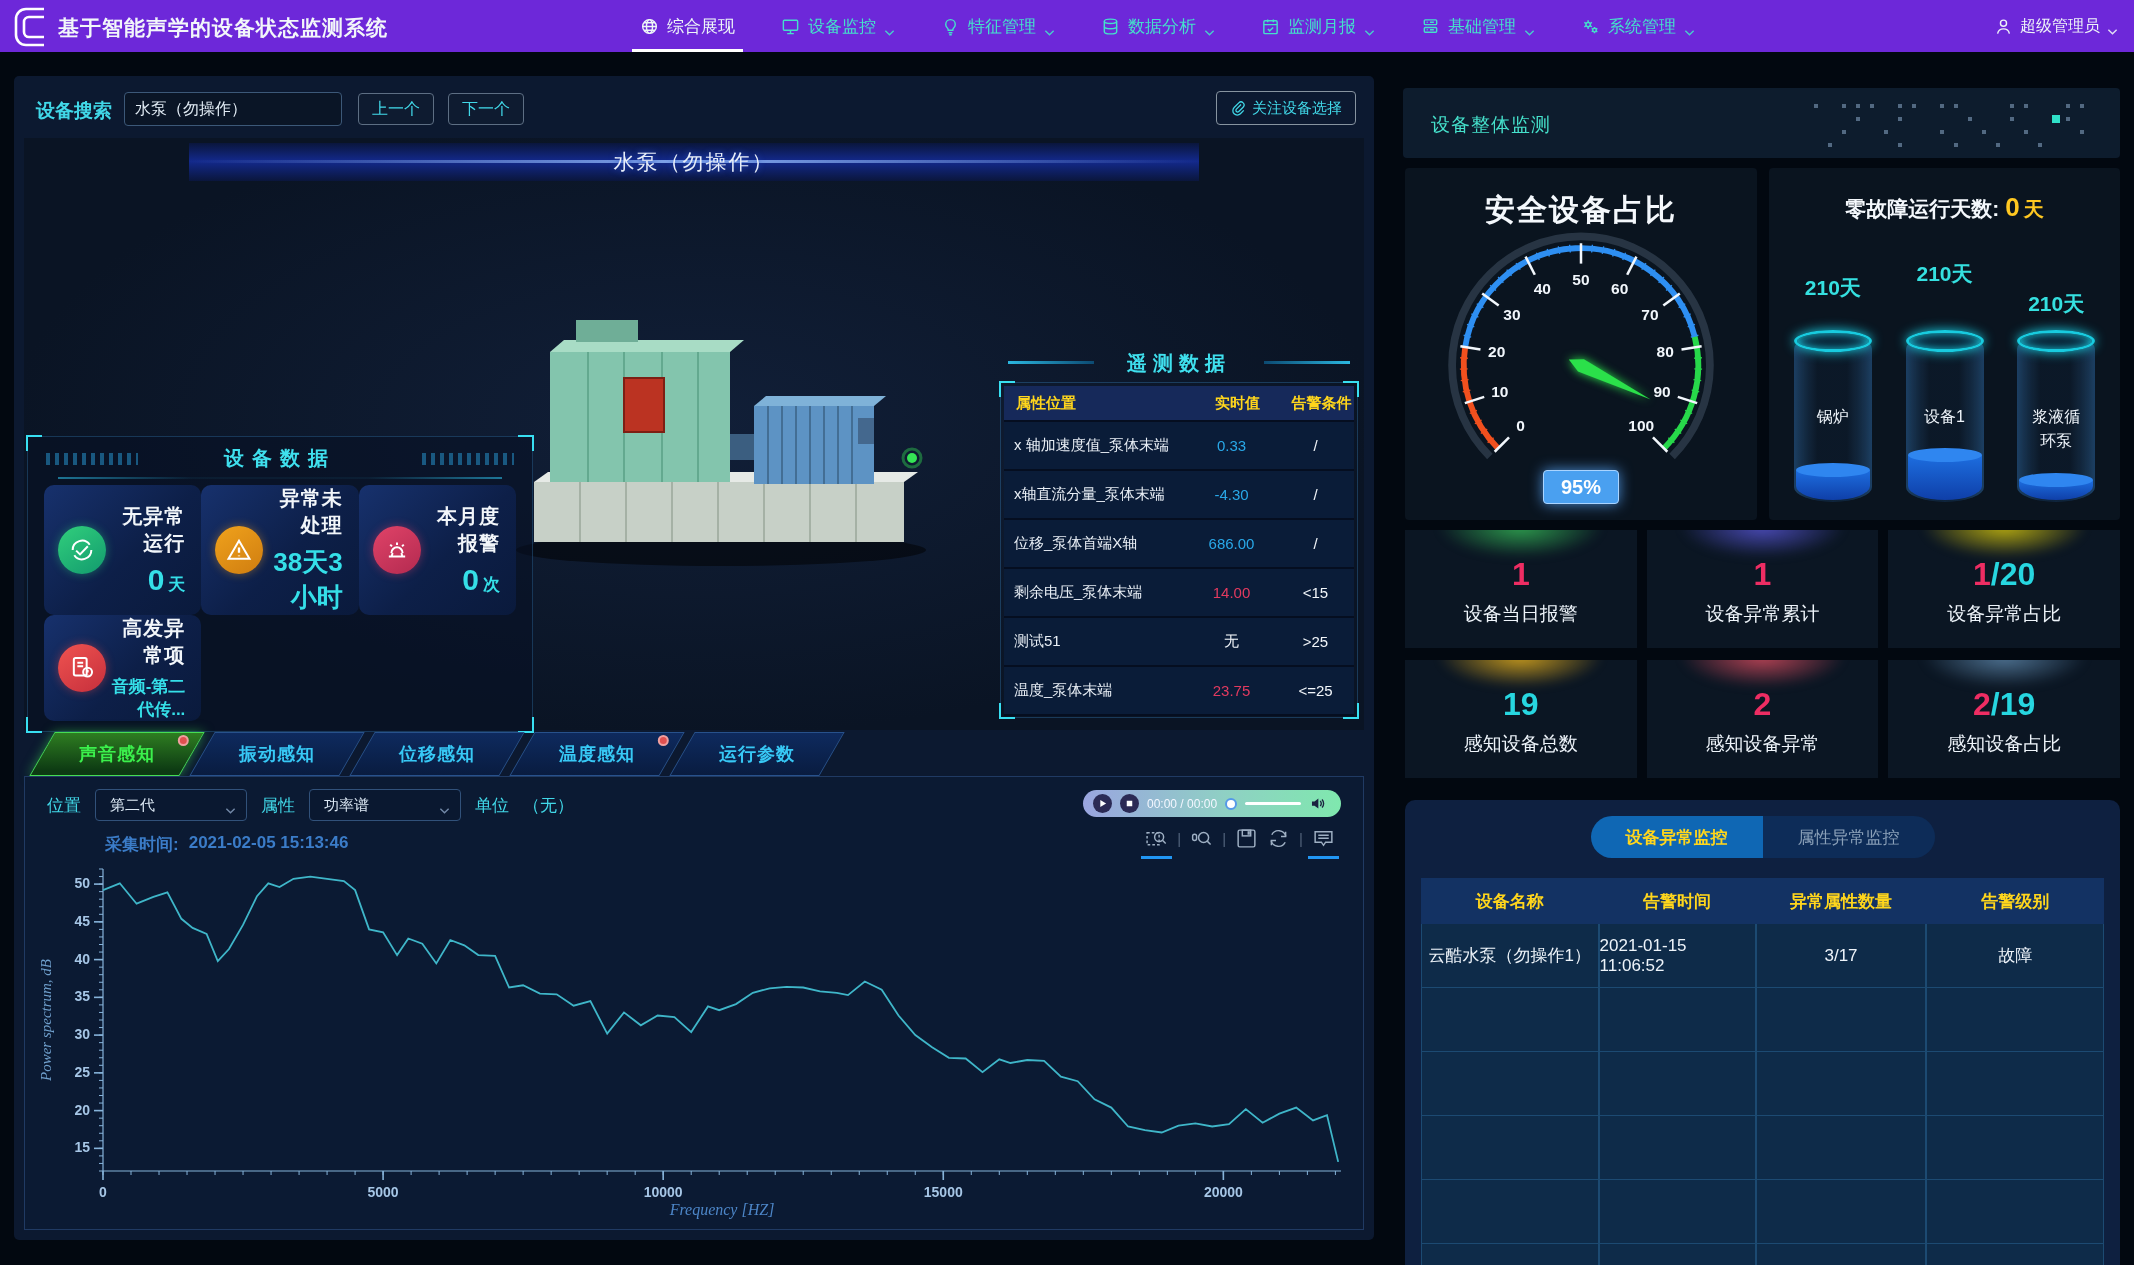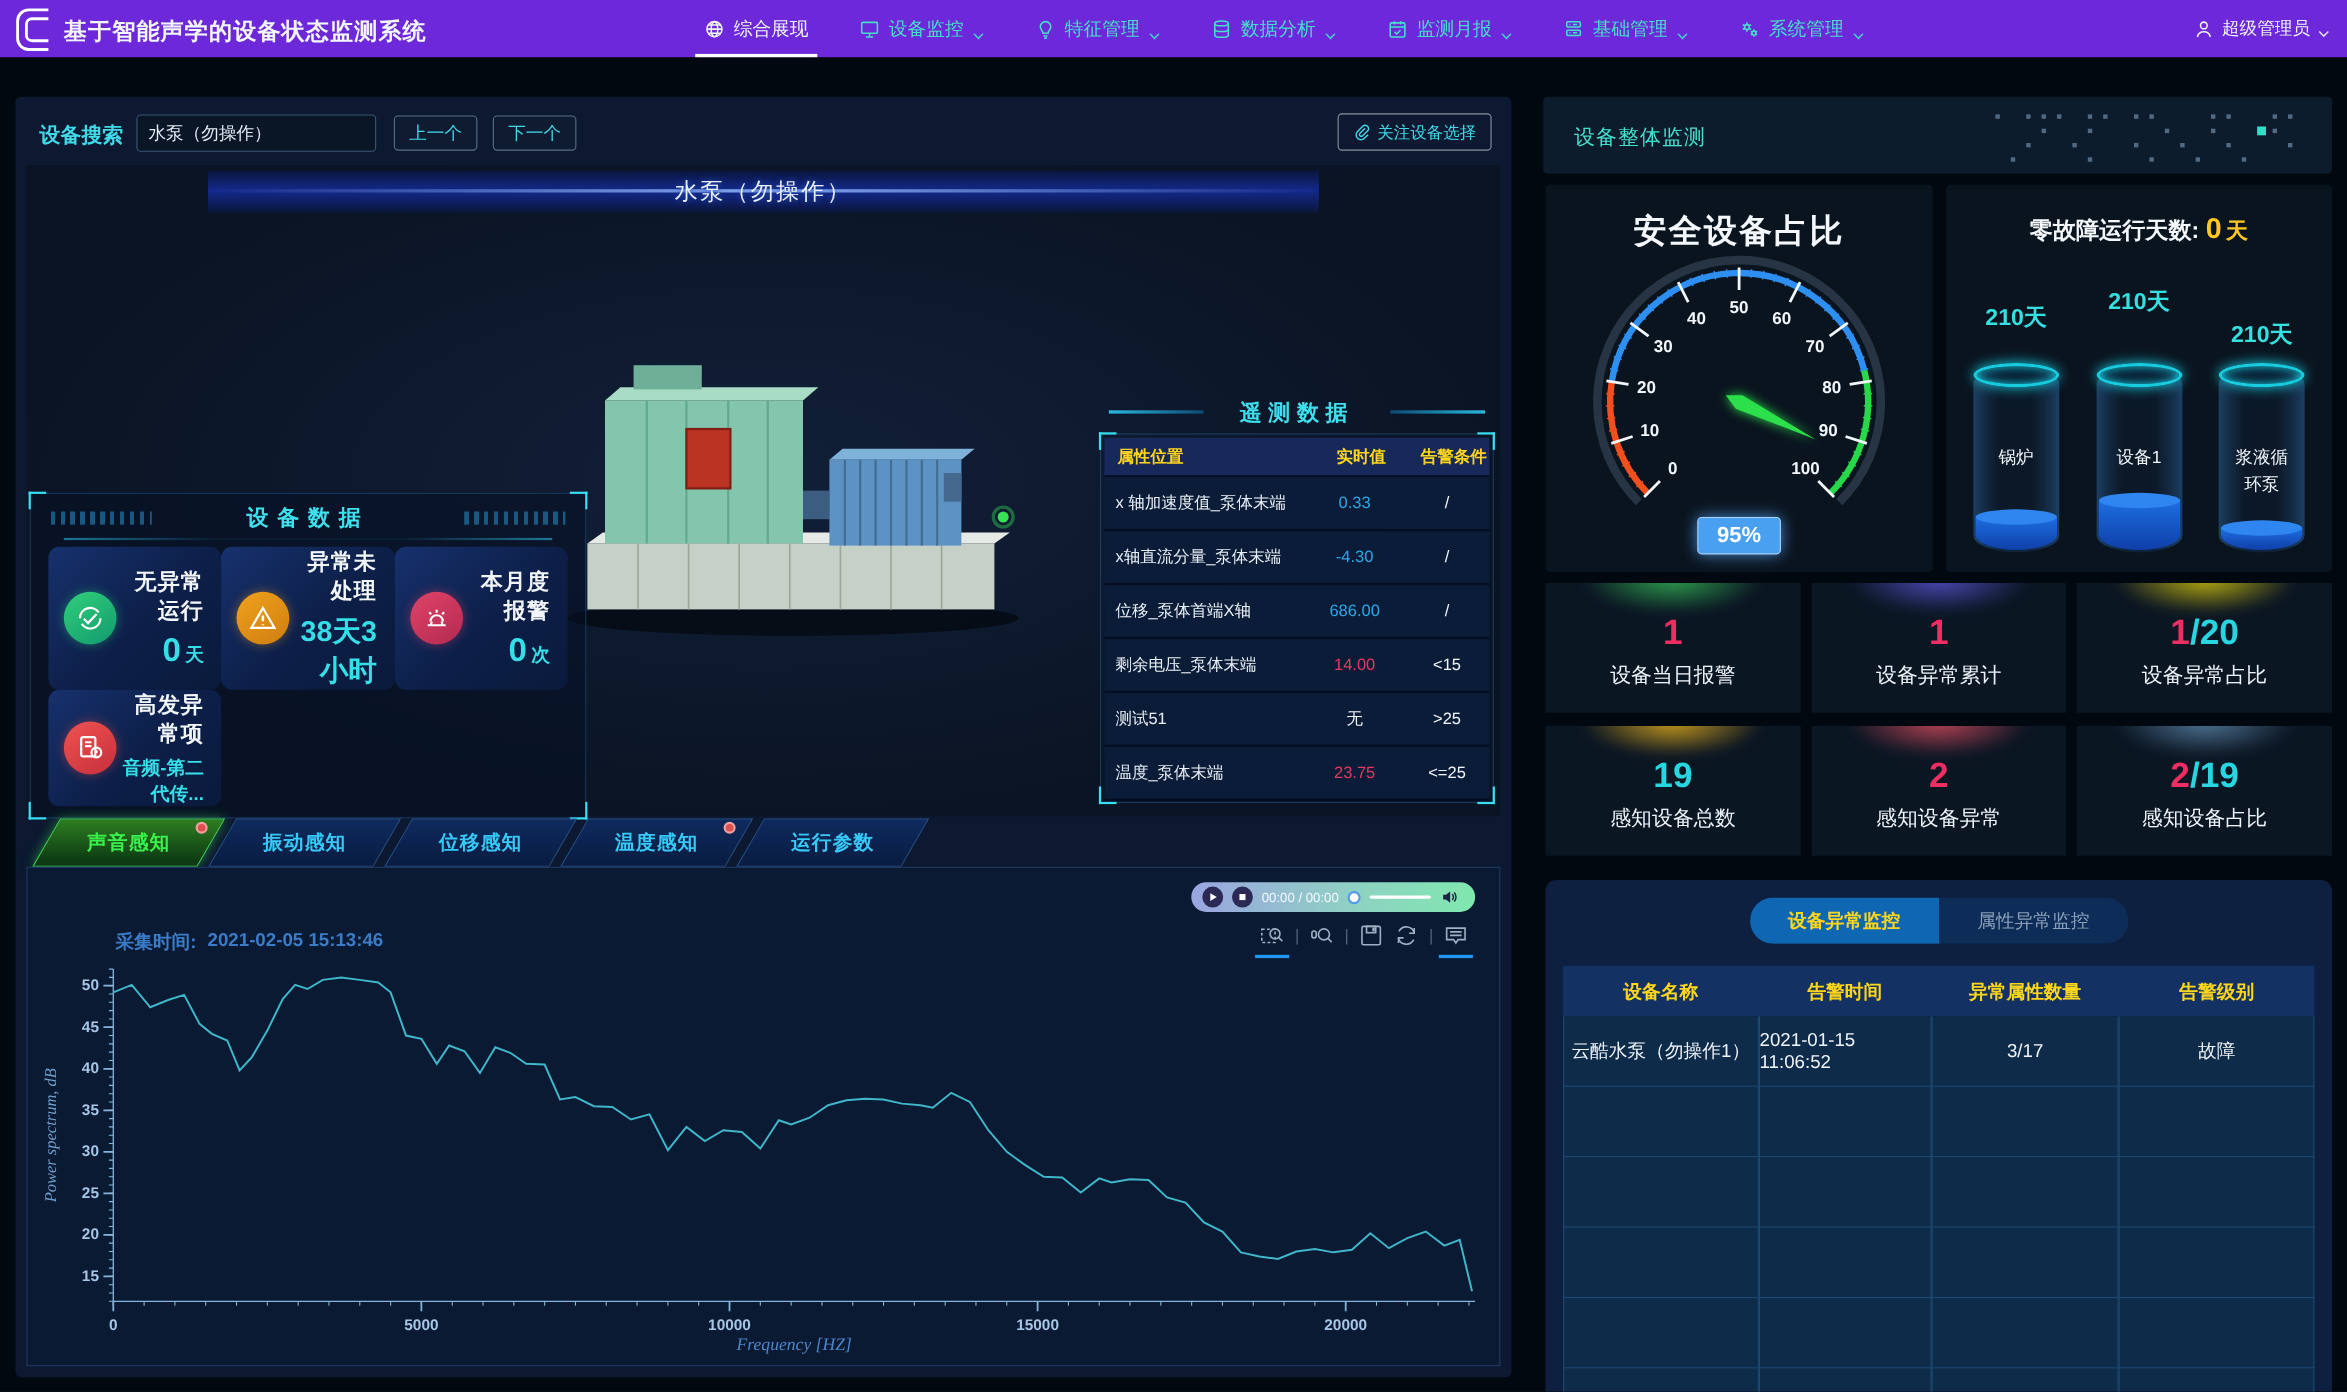--- a/index.html
+++ b/index.html
@@ -13,21 +13,21 @@
   .nav-menu { position:absolute; left:640px; top:0; height:52px; display:flex; gap:46px; align-items:center; }
   .nav-item { position:relative; height:52px; display:flex; align-items:center; gap:8px; color:#45e0cb; font-size:17px; cursor:pointer; }
   .nav-item.active { color:#eef6f8; }
   .nav-ico { width:19px; height:19px; display:inline-block; }
   .nav-ico svg, .chev svg { width:100%; height:100%; fill:none; stroke:currentColor; stroke-width:1.5; }
   .chev { width:11px; height:8px; display:inline-block; opacity:.9; }
   .nav-underline { position:absolute; left:-8px; bottom:0; width:calc(100% + 16px); height:3px; background:#ffffff; }
   .nav-user { position:absolute; right:16px; top:0; height:52px; display:flex; align-items:center; gap:7px; color:#eef3f8; font-size:16px; cursor:pointer; }
 
   
-  .panel-left { position:absolute; left:14px; top:88px; width:1360px; height:1164px; background:#0c1930; border-radius:5px; }
+  .panel-left { position:absolute; left:14px; top:76px; width:1360px; height:1164px; background:#0c1930; border-radius:5px; }
   .search-label { position:absolute; left:22px; top:22px; color:#41d8e8; font-size:19px; font-weight:bold; }
   .search-input { position:absolute; left:110px; top:16px; width:218px; height:34px; background:#0a1526; border:1px solid #3c5878; border-radius:4px; color:#e2ecf5; font-size:16px; padding:0 10px; font-family:"Liberation Sans",sans-serif; }
   .nav-btn { position:absolute; top:17px; width:76px; height:32px; background:#0e1b30; border:1px solid #5d6e83; border-radius:4px; color:#41d8e8; font-size:16px; display:flex; align-items:center; justify-content:center; cursor:pointer; }
   .btn-prev { left:344px; } .btn-next { left:434px; }
   .btn-focus { position:absolute; right:18px; top:15px; width:140px; height:34px; background:transparent; border:1px solid #87939f; border-radius:4px; color:#41d8e8; font-size:15px; display:flex; align-items:center; justify-content:center; gap:6px; cursor:pointer; }
   .btn-focus .ic { width:16px; height:16px; } .btn-focus .ic svg{ width:100%;height:100%;fill:none;stroke:currentColor;stroke-width:1.6;}
 
   .viewer { position:absolute; left:10px; top:62px; width:1340px; height:592px; background:radial-gradient(ellipse at 50% 48%, #111f38 0%, #0a1424 72%); overflow:hidden; }
   .viewer-banner { position:absolute; left:50%; top:5px; transform:translateX(-50%); width:1010px; height:38px; background:linear-gradient(180deg,#0a163c 0%,#13298c 48%,#0a163c 100%); display:flex; align-items:center; justify-content:center; }
   .viewer-banner::after { content:""; position:absolute; left:0; top:17px; width:100%; height:3px; background:linear-gradient(90deg,rgba(90,140,255,0) 0%,rgba(150,190,255,.85) 50%,rgba(90,140,255,0) 100%); }
@@ -434,20 +434,38 @@
     <div class="stab">
       <span>温度感知</span>
       <div class="sbadge"></div>
     </div>
     <div class="stab">
       <span>运行参数</span>
     </div>
   </div>
 
   <div class="tab-body">
+    <div class="ctrl-row">
+      <span class="ctrl-label">位置</span>
+      <div class="ctrl-select">
+        <span>第二代</span>
+        <span class="chev"><svg viewBox="0 0 12 8">
+              <path d="M1.5 1.5 6 6l4.5-4.5"></path>
+            </svg></span>
+      </div>
+      <span class="ctrl-label">属性</span>
+      <div class="ctrl-select">
+        <span>功率谱</span>
+        <span class="chev"><svg viewBox="0 0 12 8">
+              <path d="M1.5 1.5 6 6l4.5-4.5"></path>
+            </svg></span>
+      </div>
+      <span class="ctrl-label">单位</span>
+      <span class="unit-val">（无）</span>
+    </div>
 
     <div class="player">
       <div class="pbtn">
           <svg viewBox="0 0 12 12">
             <path d="M3.6 2.2 10 6 3.6 9.8z" fill="currentColor" stroke="none"></path>
           </svg>
         </div>
       <div class="pbtn">
           <svg viewBox="0 0 12 12">
             <rect x="3" y="3" width="6" height="6" fill="currentColor" stroke="none"></rect>

